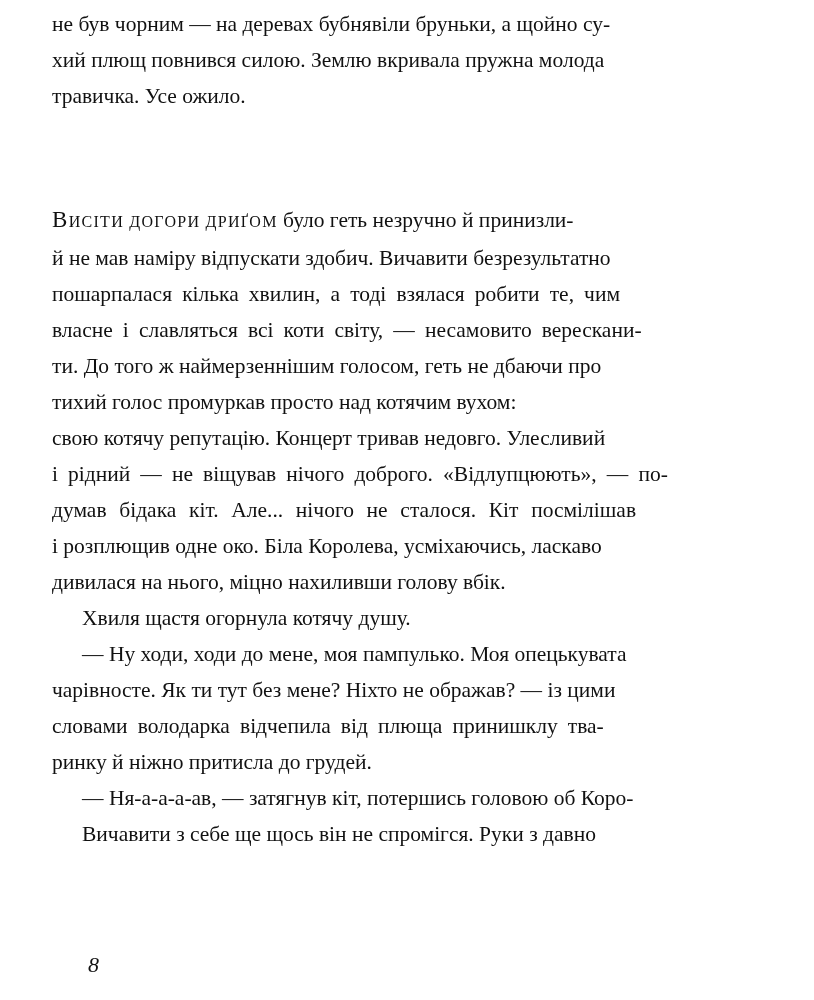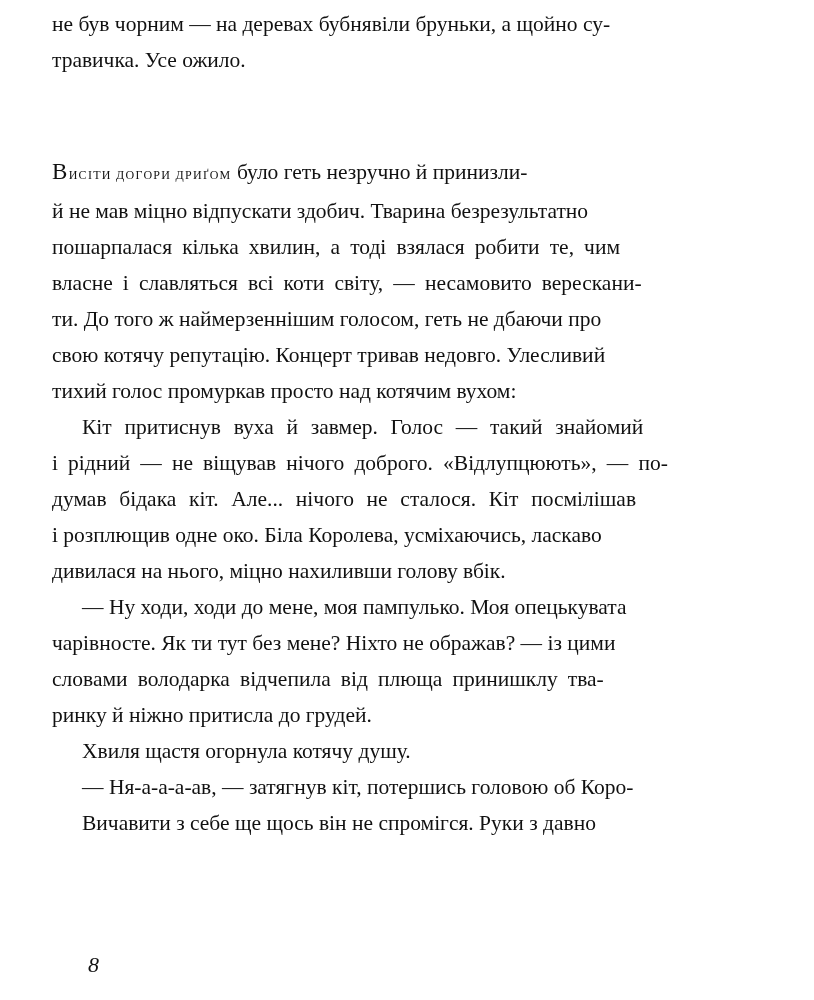--- a/index.html
+++ b/index.html
@@ -24,37 +24,37 @@
   }
   .para {
     font-size: 21.5px;
     line-height: 36px;
     text-align: justify;
     text-justify: inter-word;
     margin: 0;
     hyphens: manual;
   }
   .para-top {
-    margin-bottom: 4px;
+    margin-bottom: 16px;
   }
   .gap {
     height: 72px;
   }
   .indent {
     text-indent: 30px;
   }
   .smallcaps-lead {
     font-variant: normal;
     letter-spacing: 0.06em;
   }
   .smallcaps-lead .big {
     font-size: 23px;
   }
   .smallcaps-lead .sc {
-    font-size: 12px;
+    font-size: 16px;
     text-transform: uppercase;
   }
   .dialog {
     text-indent: 30px;
   }
   .folio {
     position: absolute;
     left: 88px;
     bottom: 22px;
     font-style: italic;
@@ -69,56 +69,56 @@
     word-spacing: 0.34em;
   }
 </style>
 </head>
 <body>
 
 <div class="page">
 
   <div class="para para-top">
     <div>не був чорним — на деревах бубнявіли бруньки, а щойно су-</div>
+    <div>хий плющ повнився силою. Землю вкривала пружна молода</div>
     <div>травичка. Усе ожило.</div>
   </div>
 
   <div class="gap"></div>
 
   <div class="para">
     <div>
       <span class="smallcaps-lead"><span class="big">В</span><span class="sc">исіти догори дриґом</span></span><span> було геть незручно й принизли-</span>
     </div>
-    <div>й не мав міцно відпускати здобич. Тварина безрезультатно</div>
+    <div>й не мав наміру відпускати здобич. Вичавити безрезультатно</div>
     <div class="wide">пошарпалася кілька хвилин, а тоді взялася робити те, чим</div>
     <div class="wide">власне і славляться всі коти світу, — несамовито верескани-</div>
     <div>ти. До того ж наймерзеннішим голосом, геть не дбаючи про</div>
+    <div>тихий голос промуркав просто над котячим вухом:</div>
     <div>свою котячу репутацію. Концерт тривав недовго. Улесливий</div>
-    <div>тихий голос промуркав просто над котячим вухом:</div>
     <div></div>
   </div>
 
 
   <div class="para">
-    <div class="indent wider">Кіт притиснув вуха й завмер. Голос — такий знайомий</div>
     <div class="wide">і рідний — не віщував нічого доброго. «Відлупцюють», — по-</div>
     <div class="wider">думав бідака кіт. Але... нічого не сталося. Кіт посмілішав</div>
     <div>і розплющив одне око. Біла Королева, усміхаючись, ласкаво</div>
     <div>дивилася на нього, міцно нахиливши голову вбік.</div>
   </div>
 
   <div class="para">
+    <div class="indent">Хвиля щастя огорнула котячу душу.</div>
+  </div>
+
+  <div class="para">
     <div class="indent">— Ну ходи, ходи до мене, моя пампулько. Моя опецькувата</div>
     <div>чарівносте. Як ти тут без мене? Ніхто не ображав? — із цими</div>
     <div class="wide">словами володарка відчепила від плюща принишклу тва-</div>
     <div>ринку й ніжно притисла до грудей.</div>
-  </div>
-
-  <div class="para">
-    <div class="indent">Хвиля щастя огорнула котячу душу.</div>
   </div>
 
   <div class="para">
     <div class="indent">— Ня-а-а-а-ав, — затягнув кіт, потершись головою об Коро-</div>
   </div>
 
   <div class="para">
     <div class="indent">Вичавити з себе ще щось він не спромігся. Руки з давно</div>
 
   </div>

